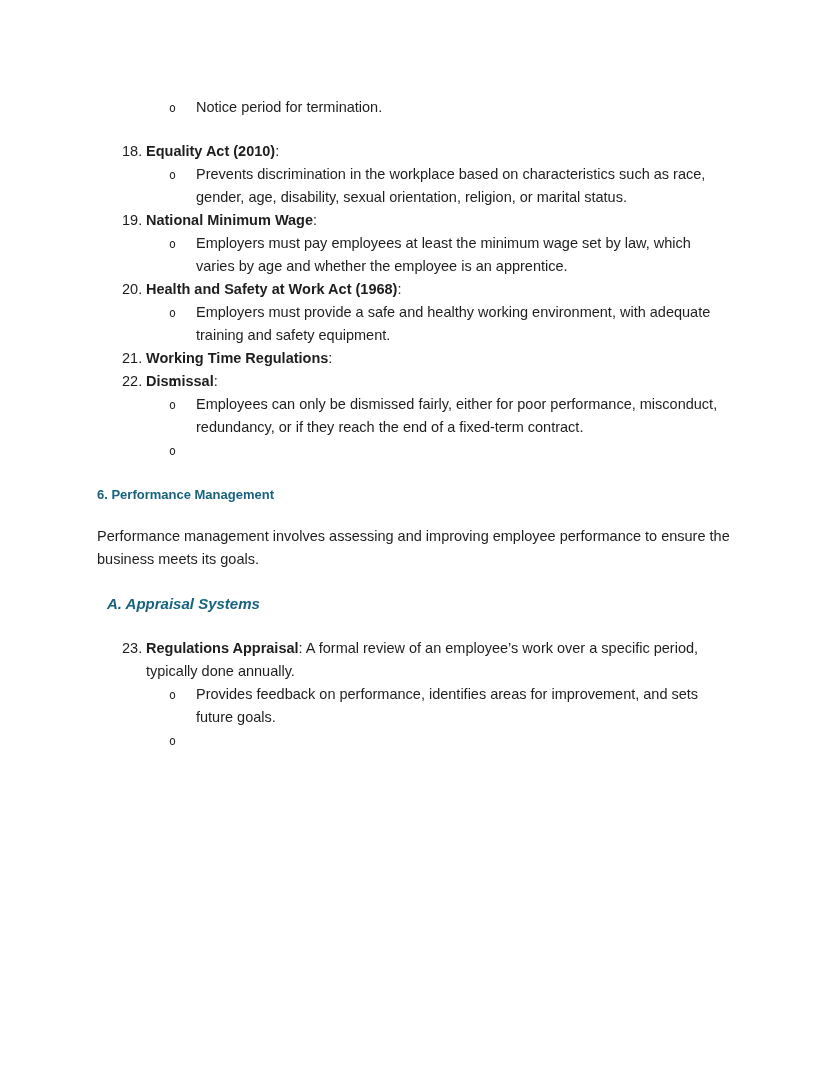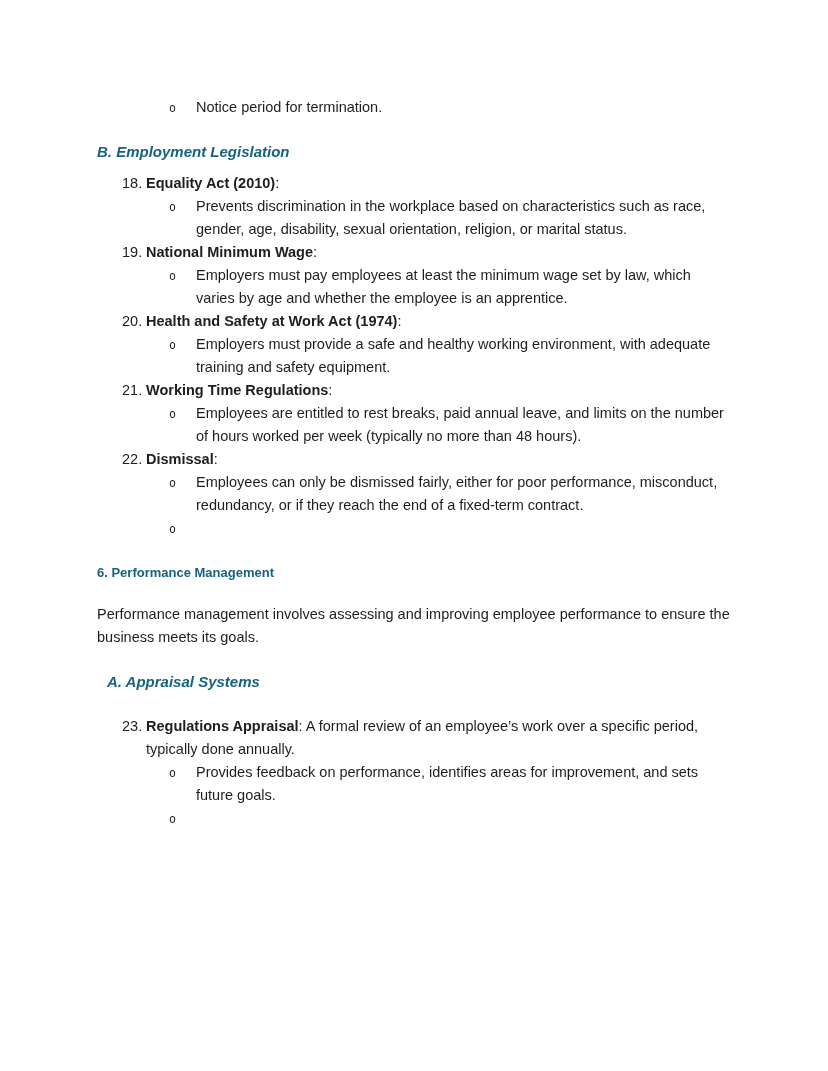--- a/index.html
+++ b/index.html
@@ -64,21 +64,20 @@
 </head>
 <body>
 
 <div class="doc">
 
   <div class="sub-item lead-bullet">
     <span class="marker">o</span>
     <span>Notice period for termination.</span>
   </div>
 
-  <h3 class="heading heading-sub heading-b">B. Employment Legislation</h3>
 
   <div class="num-item">
     <span class="num">18.</span>
     <span><b>Equality Act (2010)</b><span>:</span></span>
   </div>
   <div class="sub-item">
     <span class="marker">o</span>
     <span><b></b><span>Prevents discrimination in the workplace based on characteristics such as race, gender, age, disability, sexual orientation, religion, or marital status.</span></span>
   </div>
 
@@ -86,34 +85,33 @@
     <span class="num">19.</span>
     <span><b>National Minimum Wage</b><span>:</span></span>
   </div>
   <div class="sub-item">
     <span class="marker">o</span>
     <span><b></b><span>Employers must pay employees at least the minimum wage set by law, which varies by age and whether the employee is an apprentice.</span></span>
   </div>
 
   <div class="num-item">
     <span class="num">20.</span>
-    <span><b>Health and Safety at Work Act (1974)</b><span>:</span></span>
+    <span><b>Health and Safety at Work Act (1968)</b><span>:</span></span>
   </div>
   <div class="sub-item">
     <span class="marker">o</span>
     <span><b></b><span>Employers must provide a safe and healthy working environment, with adequate training and safety equipment.</span></span>
   </div>
 
   <div class="num-item">
     <span class="num">21.</span>
     <span><b>Working Time Regulations</b><span>:</span></span>
   </div>
   <div class="sub-item">
     <span class="marker">o</span>
-    <span><b></b><span>Employees are entitled to rest breaks, paid annual leave, and limits on the number of hours worked per week (typically no more than 48 hours).</span></span>
   </div>
 
   <div class="num-item">
     <span class="num">22.</span>
     <span><b>Dismissal</b><span>:</span></span>
   </div>
   <div class="sub-item">
     <span class="marker">o</span>
     <span><b></b><span>Employees can only be dismissed fairly, either for poor performance, misconduct, redundancy, or if they reach the end of a fixed-term contract.</span></span>
   </div>

